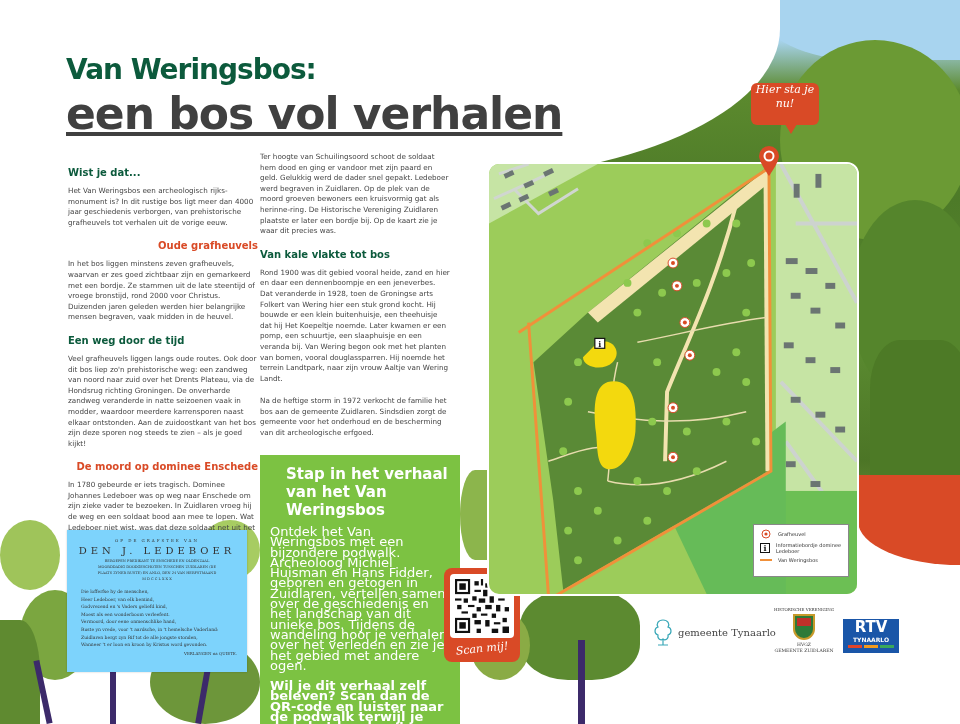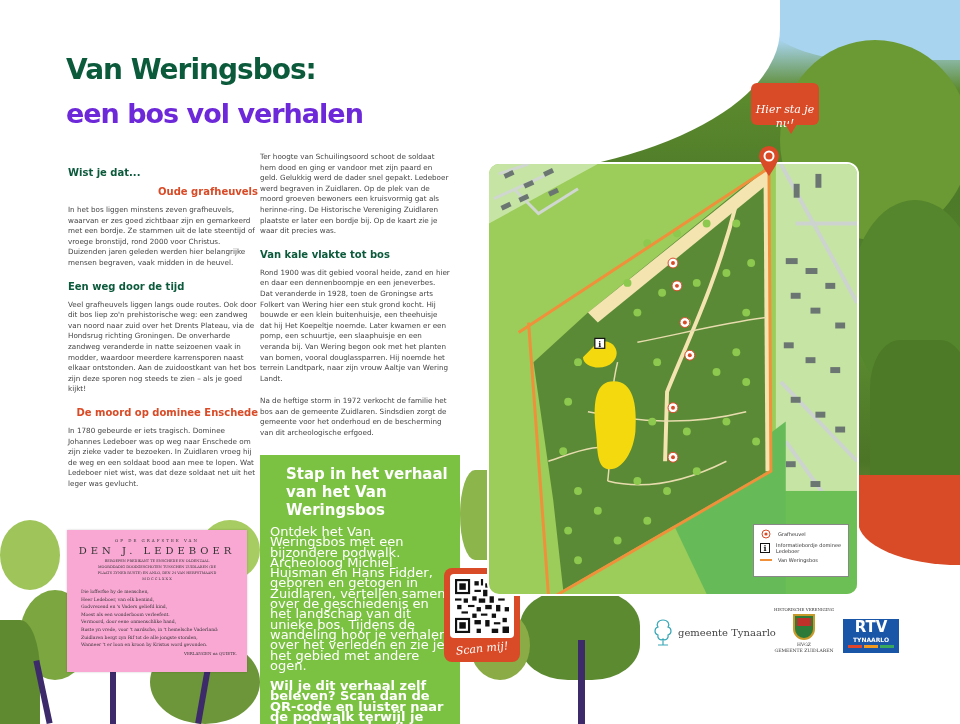--- a/index.html
+++ b/index.html
@@ -13,21 +13,21 @@
     background: #a8d4ef; border-bottom-left-radius: 100px 50px; }
   .photo-canopy { position: absolute; border-radius: 50%; background: #5f8f32; }
   .white-cut { position: absolute; left: 440px; top: 0; width: 340px; height: 180px; background: #fff;
     border-bottom-right-radius: 360px 160px; }
   .red-wedge { position: absolute; left: 858px; top: 475px; width: 102px; height: 90px;
     background: #d94a26; border-bottom-left-radius: 140px 60px; }
 
   
   .title { position: absolute; left: 66px; top: 48px; font-family: "DejaVu Sans", sans-serif; font-weight: bold; line-height: 44px; letter-spacing: -1px; }
   .title .l1 { color: #0c5a3c; font-size: 28px; display: block; }
-  .title .l2 { color: #6d28d9; font-size: 27px; display: block; }
+  .title .l2 { color: #404040; font-size: 44px; display: block; text-decoration: underline; }
 
   
   .col { position: absolute; font-size: 7.2px; line-height: 10.6px; color: #444; }
   .col h3 { font-size: 10px; font-weight: bold; margin-bottom: 7px; line-height: 12px; }
   .col h3.green { color: #0c5a3c; }
   .col h3.orange { color: #d94a26; text-align: right; }
   .col p { margin-bottom: 12px; }
   .col1 { left: 68px; top: 167px; width: 190px; }
   .col2 { left: 260px; top: 152px; width: 190px; }
 
@@ -37,21 +37,21 @@
   .callout p { font-size: 13px; line-height: 10.3px; margin-bottom: 10px; }
   .callout p.bold { font-weight: bold; }
 
   
   .qr-box { position: absolute; left: 444px; top: 568px; width: 76px; height: 94px; background: #d94a26; border-radius: 8px; padding: 6px; }
   .qr-inner { width: 64px; height: 64px; background: #fff; border-radius: 4px; padding: 5px; }
   .qr-code { width: 54px; height: 54px; position: relative; }
   .qr-text { color: #fff; font-family: "DejaVu Serif", serif; font-style: italic; font-size: 11px; text-align: center; margin-top: 4px; transform: rotate(-6deg); }
 
   
-  .letter { position: absolute; left: 67px; top: 530px; width: 180px; height: 142px; background: #f9a8d4;
+  .letter { position: absolute; left: 67px; top: 530px; width: 180px; height: 142px; background: #7dd3fc;
     box-shadow: 0 0 2px rgba(0,0,0,0.2); padding: 8px 10px; font-family: "DejaVu Serif", serif; color: #333; }
   .letter .hdr { font-size: 4px; text-align: center; letter-spacing: 2px; }
   .letter .name { font-size: 10px; text-align: center; letter-spacing: 4px; margin: 2px 0; }
   .letter .sub { font-size: 3.5px; text-align: center; line-height: 6px; }
   .letter .poem { font-size: 4.5px; line-height: 7.6px; margin-top: 6px; padding-left: 4px; }
   .letter .sig { font-size: 4px; text-align: right; margin-top: 2px; }
 
   
   .tree { position: absolute; border-radius: 50%; }
   .trunk { position: absolute; background: #3c2a6a; width: 6px; }
@@ -60,21 +60,21 @@
   .map { position: absolute; left: 487px; top: 162px; width: 372px; height: 434px; background: #9ccc5a;
     border-radius: 12px; overflow: hidden; border: 2px solid #fff; }
   .map svg { width: 100%; height: 100%; display: block; }
 
   .legend { position: absolute; left: 753px; top: 524px; width: 96px; height: 53px; background: #fff; border: 1px solid #888; padding: 4px 6px; font-size: 5px; color: #333; }
   .legend .row { display: flex; align-items: center; gap: 6px; margin-bottom: 3px; line-height: 6px; }
   .legend .sym { width: 12px; display: flex; justify-content: center; }
 
   
   .bubble { position: absolute; left: 751px; top: 83px; width: 68px; height: 42px; background: #d94a26; border-radius: 6px;
-    color: #fff; font-family: "DejaVu Serif", serif; font-style: italic; font-size: 11px; line-height: 14px; text-align: center; padding-top: 20px; }
+    color: #fff; font-family: "DejaVu Serif", serif; font-style: italic; font-size: 11px; line-height: 14px; text-align: center; padding-top: 0; }
   .bubble::after { content: ""; position: absolute; left: 34px; bottom: -9px; border-left: 6px solid transparent; border-right: 6px solid transparent; border-top: 10px solid #d94a26; }
   .pin { position: absolute; left: 758px; top: 145px; width: 22px; height: 32px; }
 
   
   .logo-tynaarlo { position: absolute; left: 652px; top: 617px; display: flex; align-items: center; gap: 4px; }
   .logo-tynaarlo .txt { font-family: "DejaVu Serif", serif; font-size: 10px; color: #444; }
   .logo-hvgz { position: absolute; left: 770px; top: 607px; width: 68px; height: 70px; text-align: center; font-family: "DejaVu Serif", serif; }
   .logo-hvgz .arc { font-size: 4px; color: #333; }
   .logo-hvgz .shield { width: 22px; height: 26px; margin: 2px auto; background: #2e7a38; border: 2px solid #c79a2a; border-radius: 0 0 11px 11px; position: relative; }
   .logo-hvgz .shield::before { content: ""; position: absolute; left: 2px; top: 2px; width: 14px; height: 8px; background: #c0302a; }
@@ -110,20 +110,21 @@
 <div class="tree" style="left:470px;top:610px;width:60px;height:70px;background:#8aab45;"></div>
 <div class="trunk" style="left:578px;top:640px;height:84px;width:7px;"></div>
 
 <div class="title">
   <span class="l1">Van Weringsbos:</span>
   <span class="l2">een bos vol verhalen</span>
 </div>
 
 <div class="col col1">
   <h3 class="green">Wist je dat...</h3>
+  <p>Het Van Weringsbos een archeologisch rijks-monument is? In dit rustige bos ligt meer dan 4000 jaar geschiedenis verborgen, van prehistorische grafheuvels tot verhalen uit de vorige eeuw.</p>
   <h3 class="orange">Oude grafheuvels</h3>
   <p>In het bos liggen minstens zeven grafheuvels, waarvan er zes goed zichtbaar zijn en gemarkeerd met een bordje. Ze stammen uit de late steentijd of vroege bronstijd, rond 2000 voor Christus. Duizenden jaren geleden werden hier belangrijke mensen begraven, vaak midden in de heuvel.</p>
   <h3 class="green">Een weg door de tijd</h3>
   <p>Veel grafheuvels liggen langs oude routes. Ook door dit bos liep zo'n prehistorische weg: een zandweg van noord naar zuid over het Drents Plateau, via de Hondsrug richting Groningen. De onverharde zandweg veranderde in natte seizoenen vaak in modder, waardoor meerdere karrensporen naast elkaar ontstonden. Aan de zuidoostkant van het bos zijn deze sporen nog steeds te zien – als je goed kijkt!</p>
   <h3 class="orange">De moord op dominee Enschede</h3>
   <p>In 1780 gebeurde er iets tragisch. Dominee Johannes Ledeboer was op weg naar Enschede om zijn zieke vader te bezoeken. In Zuidlaren vroeg hij de weg en een soldaat bood aan mee te lopen. Wat Ledeboer niet wist, was dat deze soldaat net uit het leger was gevlucht.</p>
 </div>
 
 <div class="col col2">
   <p>Ter hoogte van Schuilingsoord schoot de soldaat hem dood en ging er vandoor met zijn paard en geld. Gelukkig werd de dader snel gepakt. Ledeboer werd begraven in Zuidlaren. Op de plek van de moord groeven bewoners een kruisvormig gat als herinne-ring. De Historische Vereniging Zuidlaren plaatste er later een bordje bij. Op de kaart zie je waar dit precies was.</p>

